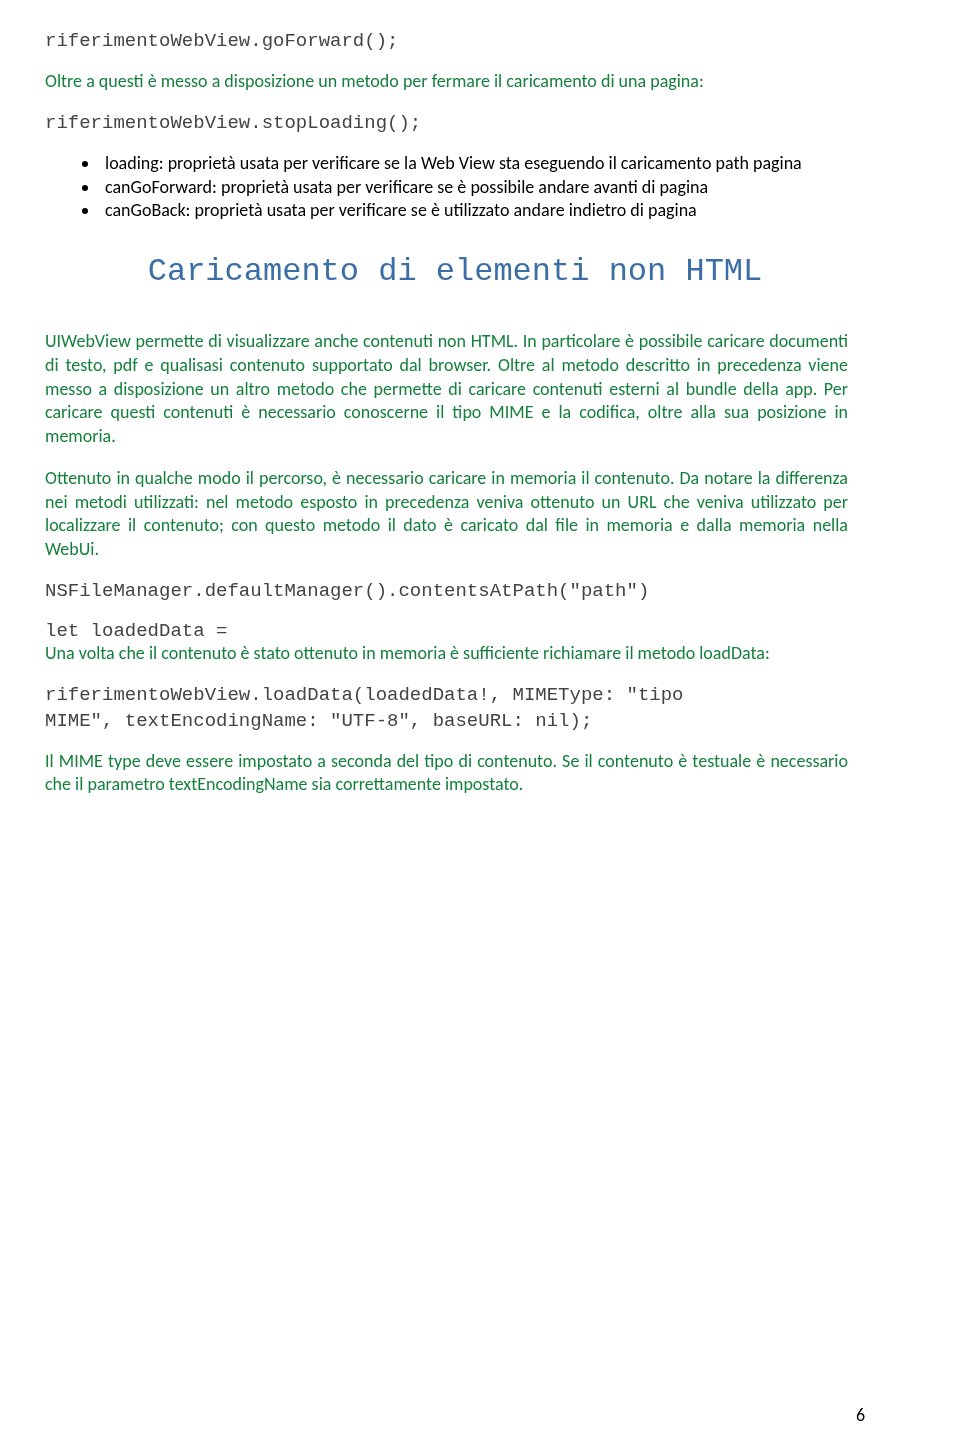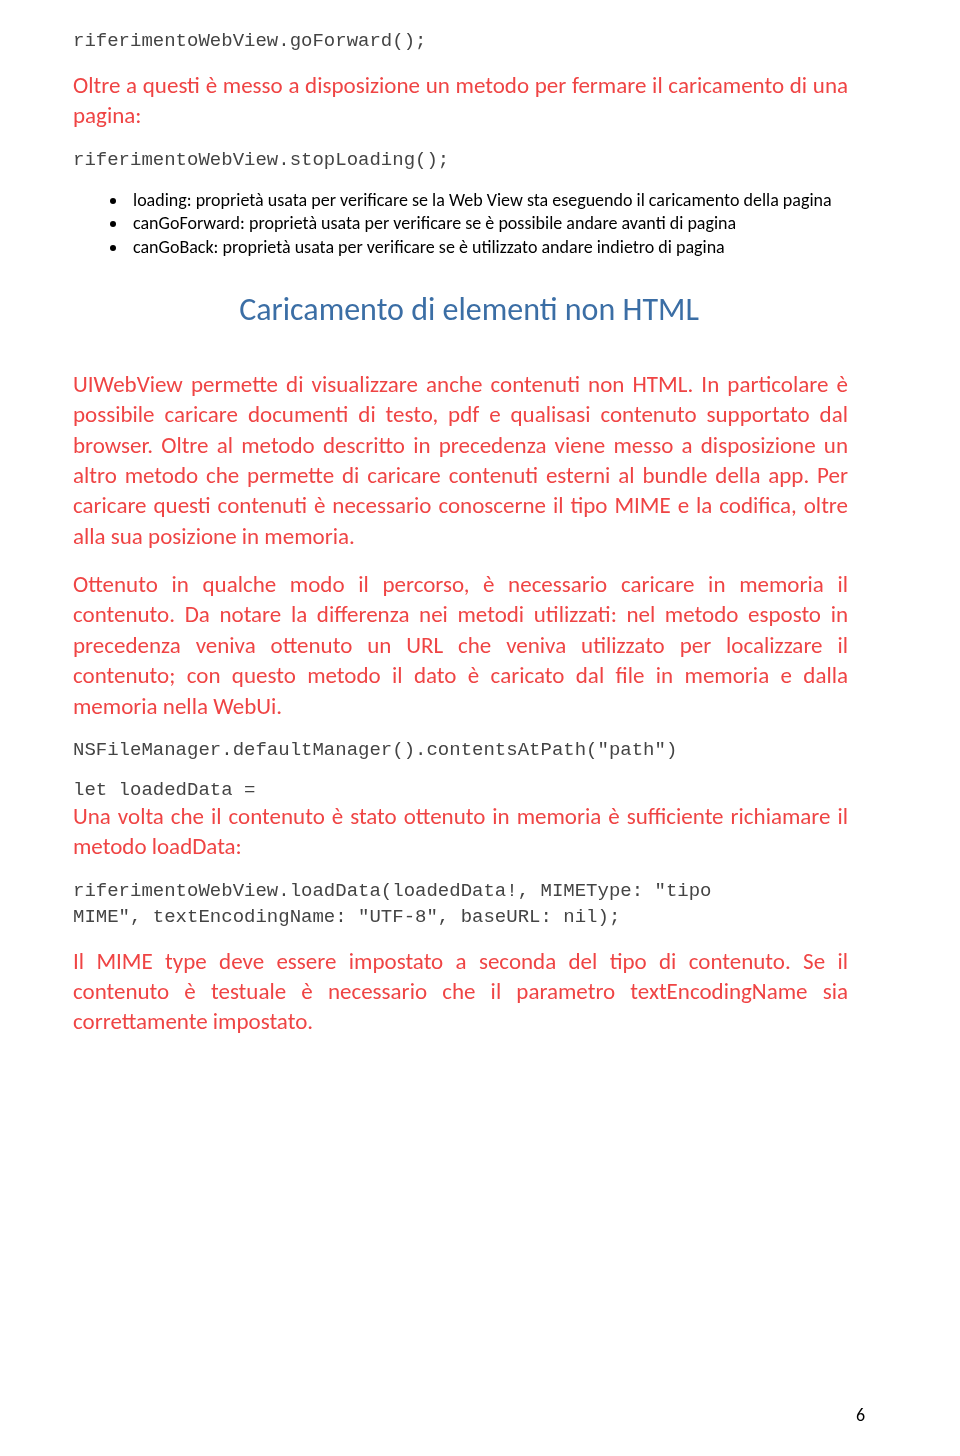--- a/index.html
+++ b/index.html
@@ -6,35 +6,35 @@
     margin: 0;
     padding: 0;
     background: #fff;
     font-family: Calibri, "Segoe UI", Arial, sans-serif;
     color: #000;
   }
   .page {
     width: 960px;
     min-height: 1456px;
     box-sizing: border-box;
-    padding: 30px 95px 40px 73px;
+    padding: 30px 95px 40px 45px;
     position: relative;
   }
   .code-line {
     font-family: Consolas, "Courier New", monospace;
     font-size: 19px;
     color: #444444;
     margin: 0 0 18px 0;
   }
   .body-text {
-    font-size: 23px;
+    font-size: 18px;
     line-height: 1.32;
     text-align: justify;
     margin: 0 17px 18px 0;
-    color: #ef4444;
+    color: #15803d;
   }
   .bullet-list {
     margin: 0 0 30px 0;
     padding: 0 0 0 55px;
     list-style: disc;
   }
   .bullet-list li {
     font-size: 18px;
     line-height: 1.32;
     text-align: justify;
@@ -42,20 +42,21 @@
     padding-left: 5px;
   }
   .italic {
   }
   .section-heading {
     font-size: 32px;
     color: #3B6EA5;
     text-align: center;
     margin: 30px 0 40px 0;
     font-weight: 400;
+    font-family: Liberation Mono, monospace;
   }
   .page-number {
     position: absolute;
     bottom: 30px;
     right: 95px;
     font-size: 18px;
     color: #000;
   }
 </style>
 </head>
@@ -64,21 +65,21 @@
 <div class="page">
 
   <p class="code-line">riferimentoWebView.goForward();</p>
 
   <p class="body-text">Oltre a questi è messo a disposizione un metodo per fermare il caricamento di una pagina:</p>
 
   <p class="code-line">riferimentoWebView.stopLoading();</p>
 
 
   <ul class="bullet-list">
-    <li><span class="italic">loading</span><span>: proprietà usata per verificare se la Web View sta eseguendo il caricamento della pagina</span></li>
+    <li><span class="italic">loading</span><span>: proprietà usata per verificare se la Web View sta eseguendo il caricamento path pagina</span></li>
     <li><span class="italic">canGoForward</span><span>: proprietà usata per verificare se è possibile andare avanti di pagina</span></li>
     <li><span class="italic">canGoBack</span><span>: proprietà usata per verificare se è utilizzato andare indietro di pagina</span></li>
   </ul>
 
   <h1 class="section-heading">Caricamento di elementi non HTML</h1>
 
   <p class="body-text">UIWebView permette di visualizzare anche contenuti non HTML. In particolare è possibile caricare documenti di testo, pdf e qualisasi contenuto supportato dal browser. Oltre al metodo descritto in precedenza viene messo a disposizione un altro metodo che permette di caricare contenuti esterni al bundle della app. Per caricare questi contenuti è necessario conoscerne il tipo MIME e la codifica, oltre alla sua posizione in memoria.</p>
 
   <p class="body-text">Ottenuto in qualche modo il percorso, è necessario caricare in memoria il contenuto. Da notare la differenza nei metodi utilizzati: nel metodo esposto in precedenza veniva ottenuto un URL che veniva utilizzato per localizzare il contenuto; con questo metodo il dato è caricato dal file in memoria e dalla memoria nella WebUi.</p>
 

